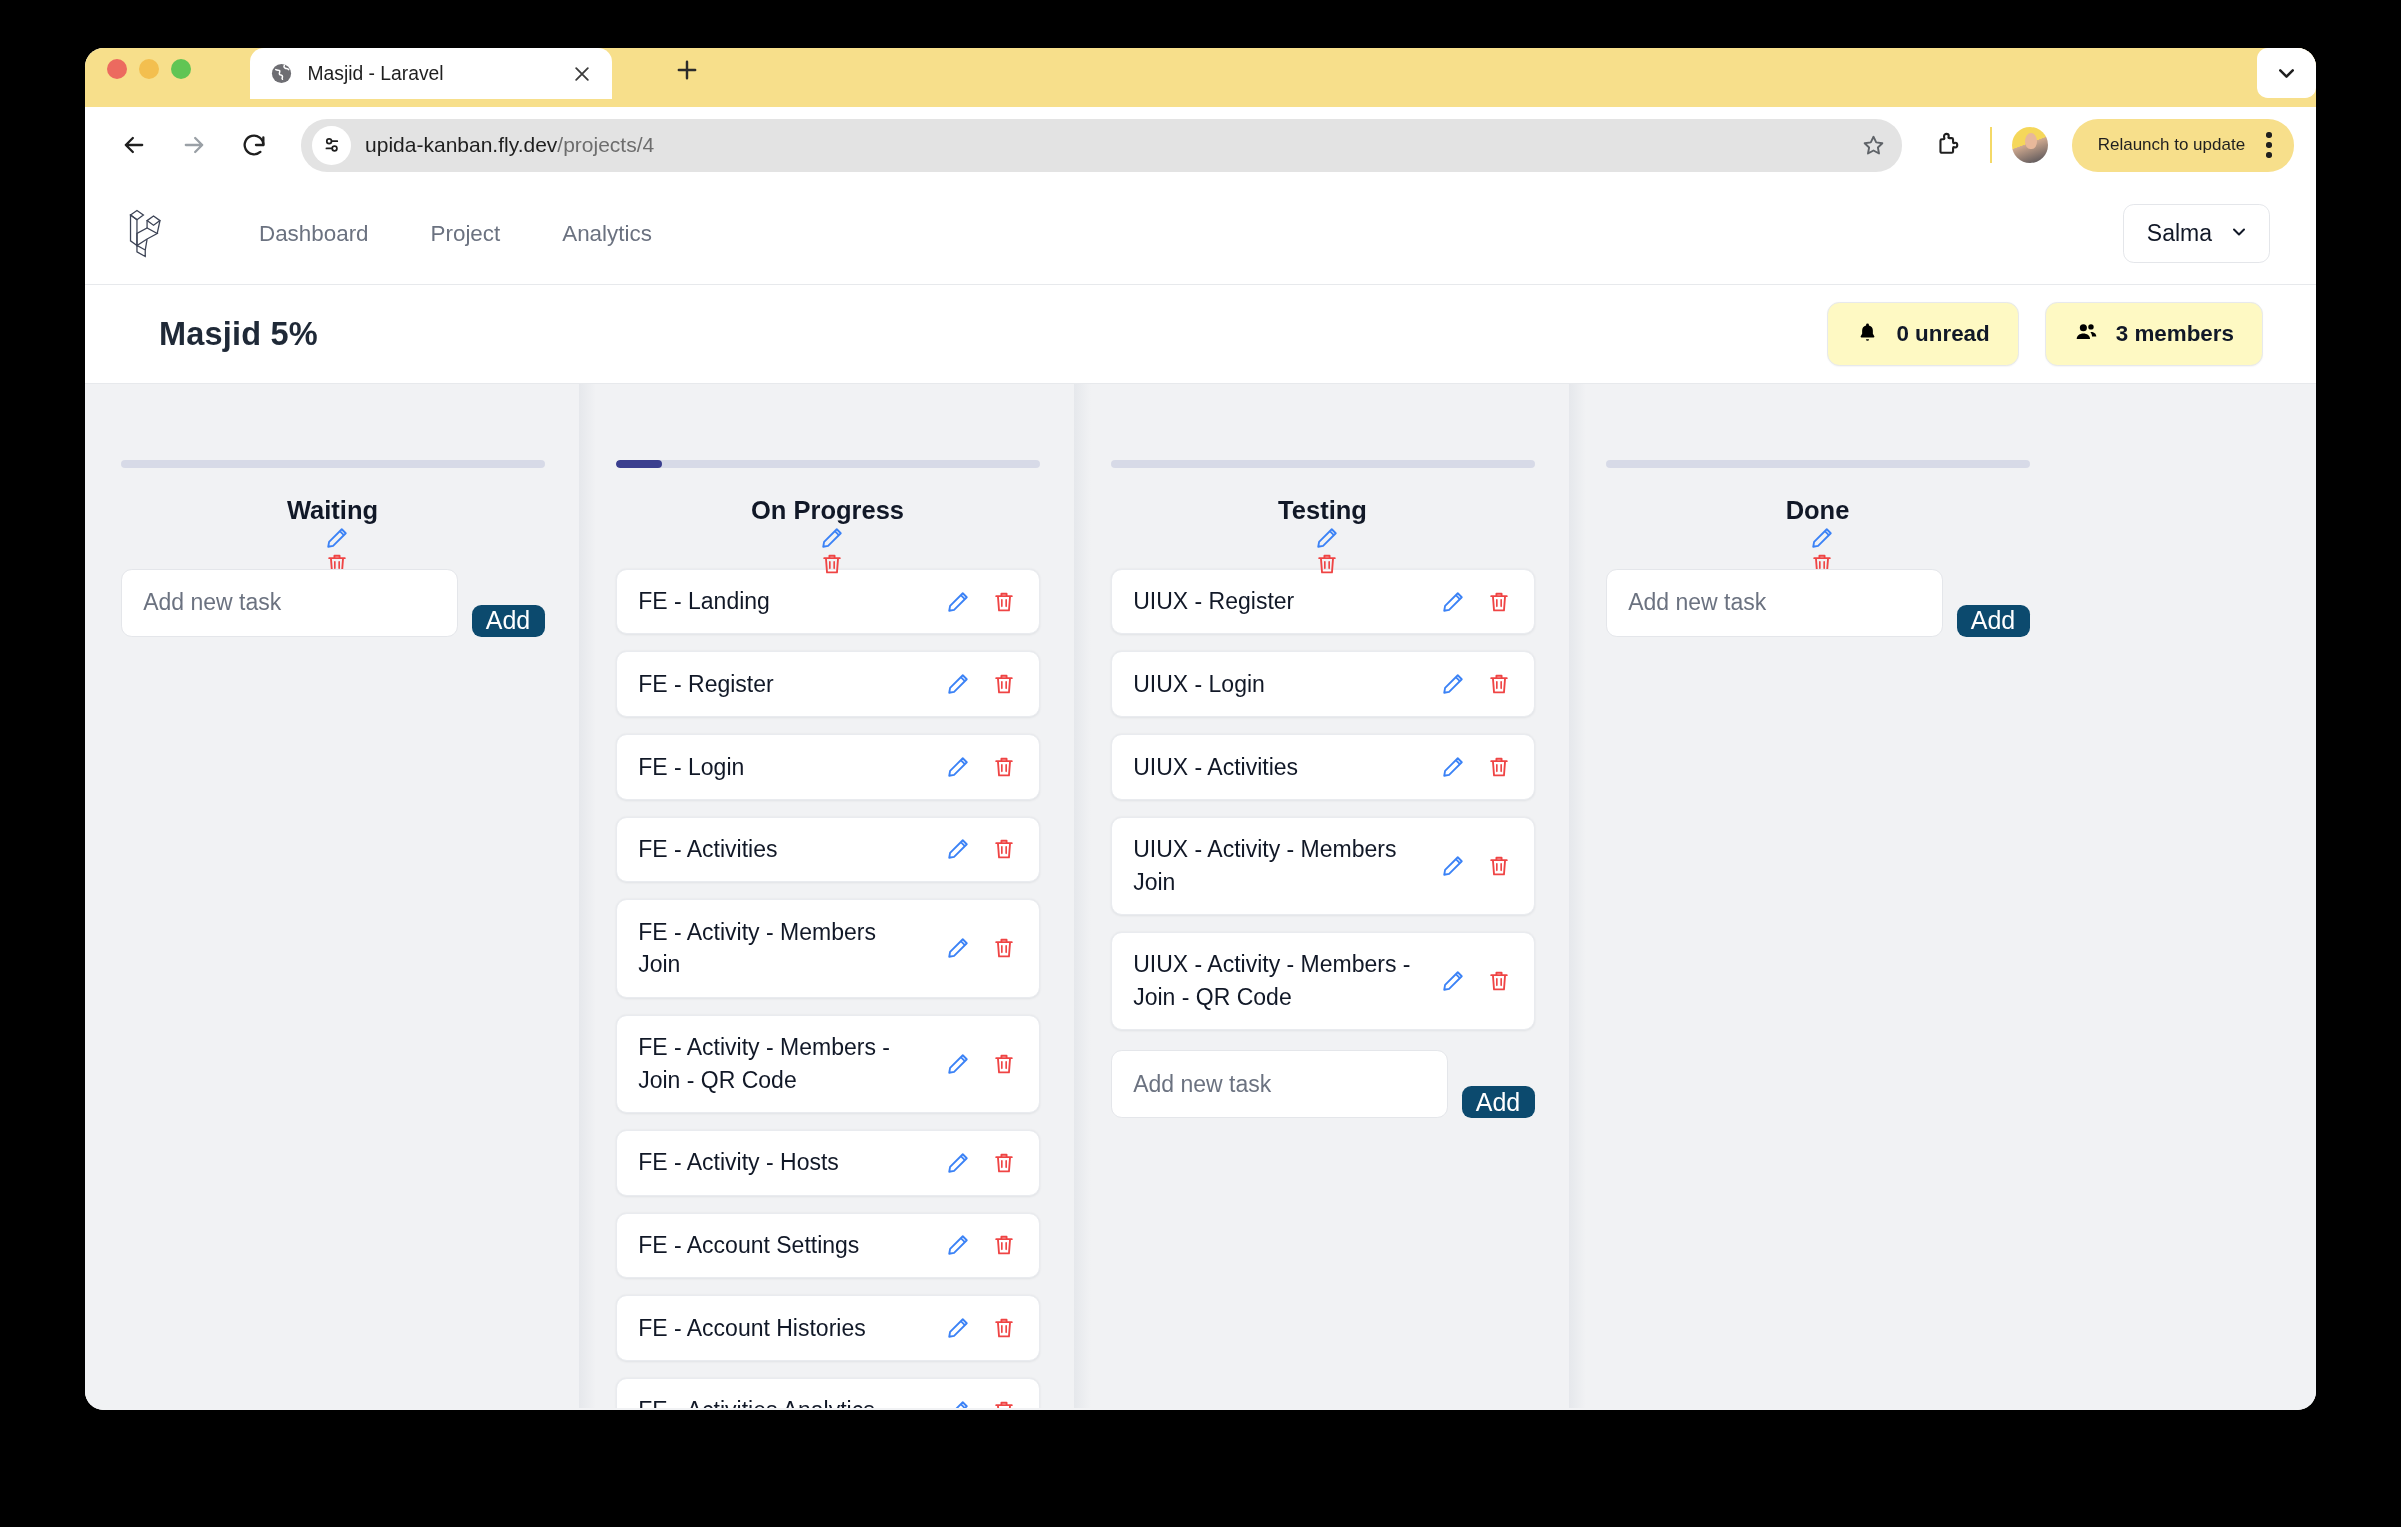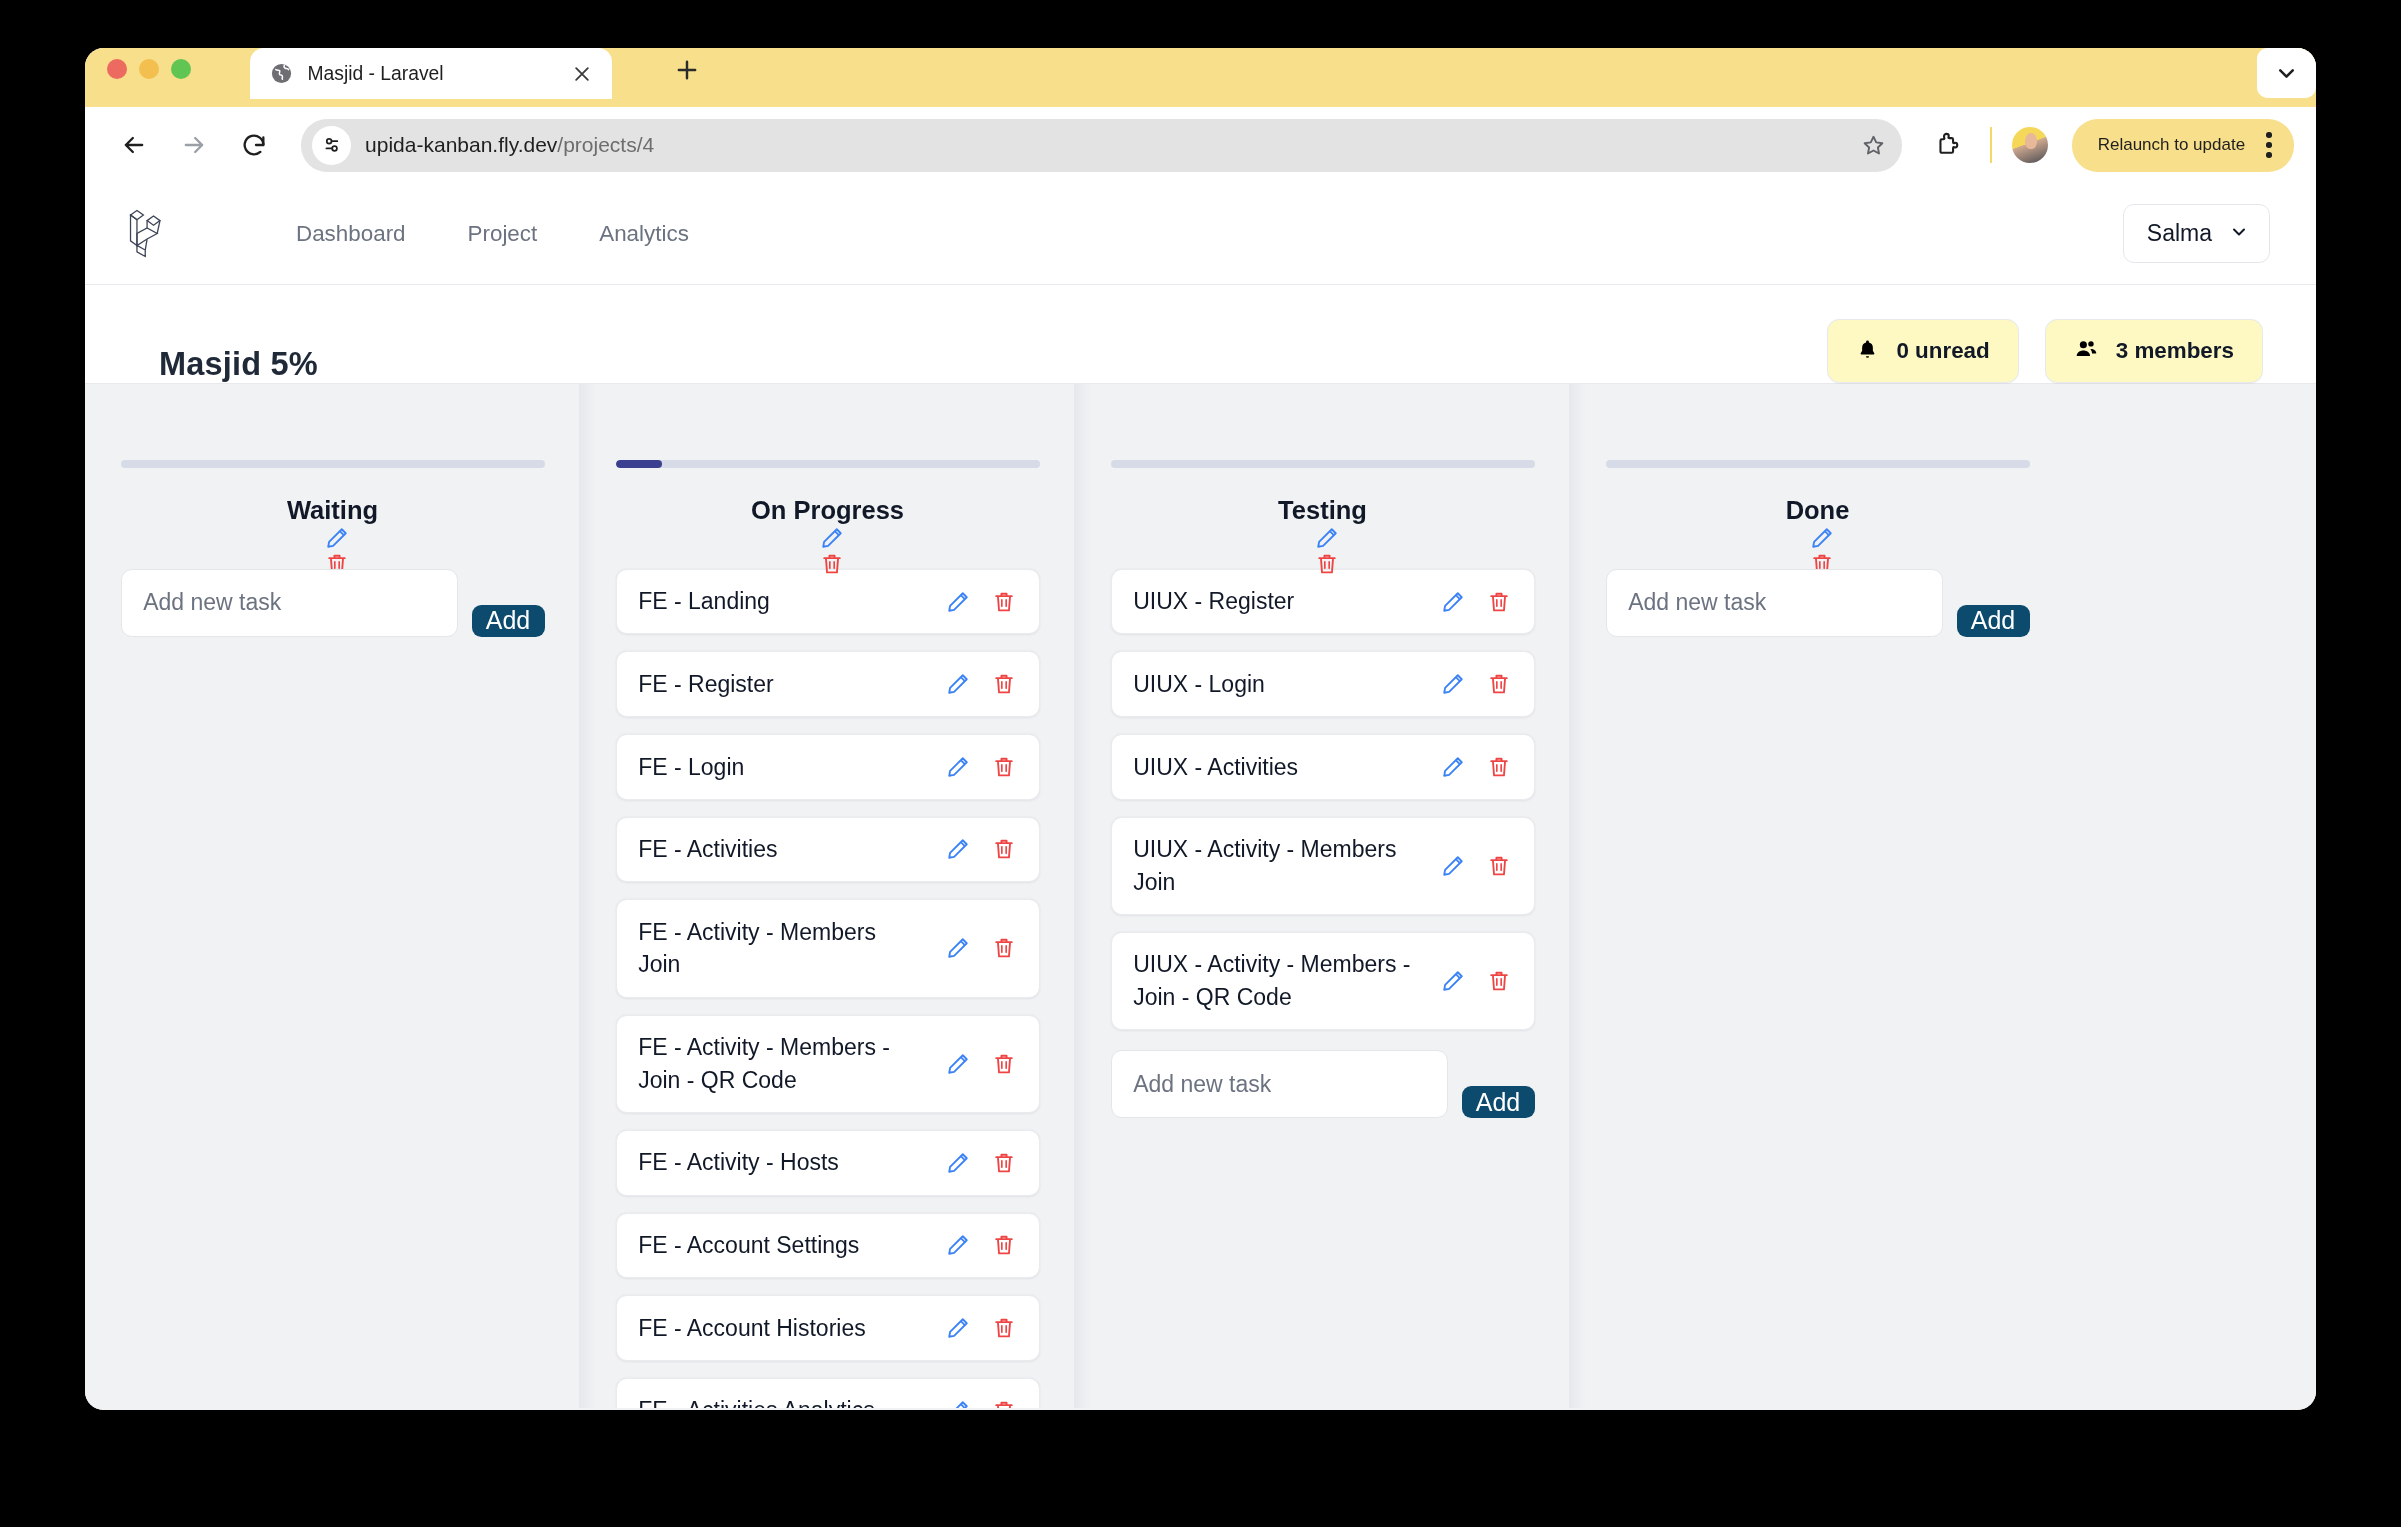--- a/index.html
+++ b/index.html
@@ -144,21 +144,20 @@
     background: #f1f2f4;
     overflow: hidden;
   }
 
   .app-nav {
     height: 102px;
     background: #fff;
     border-bottom: 1.5px solid #e7e9ec;
     display: flex; align-items: center;
     padding: 0 46px 0 40px;
-    gap: 37px;
   }
   .brand { width: 63px; height: 68px; margin-right: 40px; display:flex; align-items:center; }
   .nav-links { display: flex; align-items: center; gap: 0px; }
   .nav-link {
     font-size: 22.4px; color: #6b7280;
     padding: 0 31px;
     white-space: nowrap;
   }
   .nav-spacer { flex: 1; }
   .user-menu {
@@ -168,21 +167,21 @@
     background: #fff;
     display: flex; align-items: center; gap: 17px;
     padding: 0 20px 0 23px;
   }
   .user-menu-name { font-size: 23px; color: #111827; }
 
   .project-header {
     height: 99px;
     background: #fff;
     border-bottom: 1.5px solid #e7e9ec;
-    display: flex; align-items: flex-end;
+    display: flex; align-items: center;
     padding: 0 53px 0 74px;
   }
   .project-title { font-size: 32.5px; font-weight: 700; color: #1f2937; letter-spacing: 0.2px; }
   .ph-spacer { flex: 1; }
   .pill {
     height: 64px;
     background: #fef9c3;
     border: 1.5px solid #e7e9ec;
     border-radius: 12.4px;
     display: flex; align-items: center; gap: 17px;

